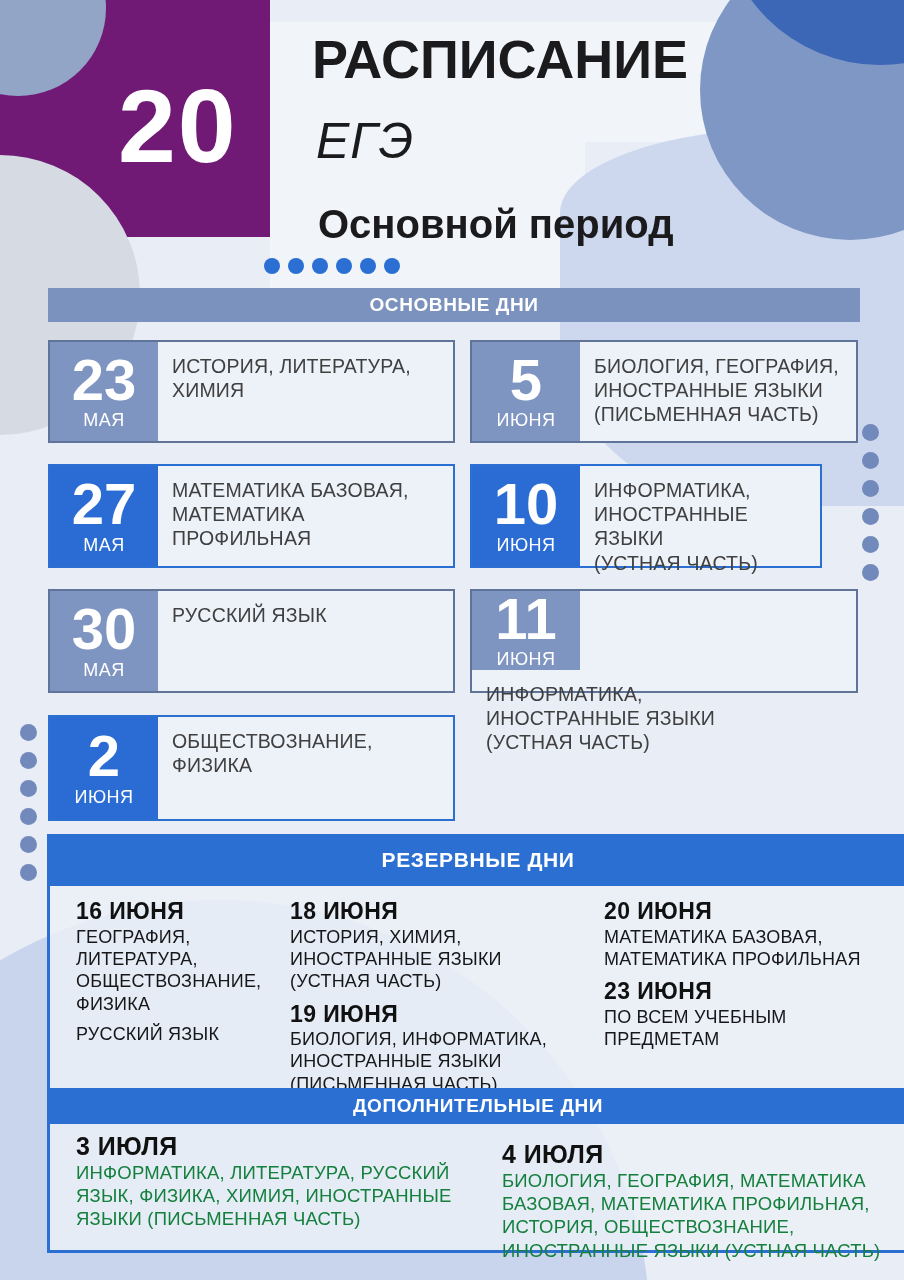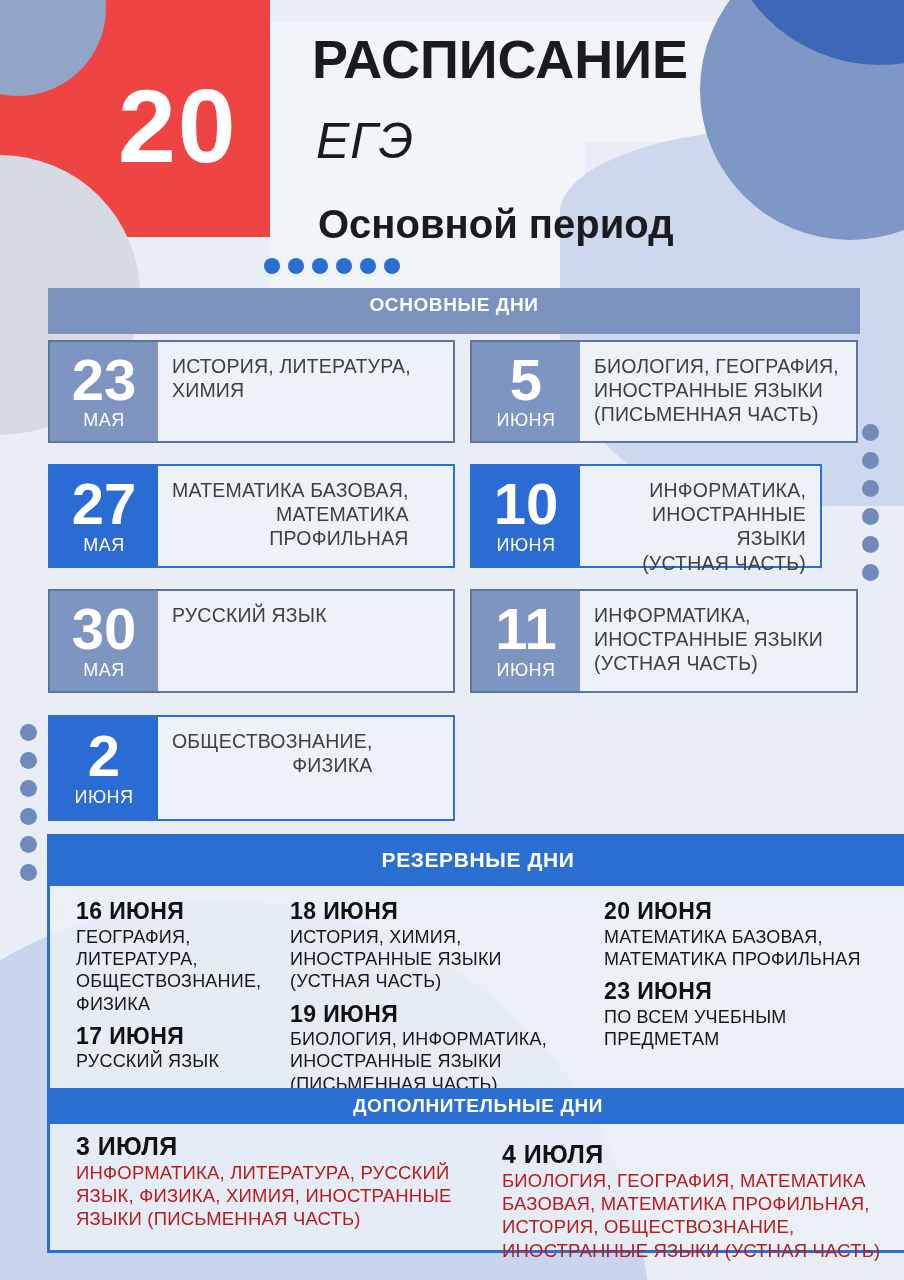--- a/index.html
+++ b/index.html
@@ -20,21 +20,21 @@
   }
   .bg-ring-big { left:-210px; top:900px; width:860px; height:860px; background:#c9d5ec; }
   .bg-gray-tl { left:-140px; top:155px; width:280px; height:280px; background:#d6dae3; z-index:2; }
   .bg-muted-corner-tl { left:-70px; top:-80px; width:176px; height:176px; background:#93a5c7; z-index:2; }
   .bg-muted-tr { left:700px; top:-60px; width:300px; height:300px; background:#7e97c4; z-index:2; }
   .bg-dark-tr { left:720px; top:-255px; width:320px; height:320px; background:#3c67b6; z-index:2; }
 
   
   .year-box {
     position:absolute; z-index:1; left:0; top:0; width:270px; height:237px;
-    background:#ef4444; color:#fff;
+    background:#701a75; color:#fff;
     display:flex; flex-direction:column; justify-content:center;
     padding-left:118px; padding-top:16px;
   }
   .year-line { font-size:104px; font-weight:bold; line-height:0.88; letter-spacing:2px; }
   .title {
     position:absolute; z-index:3; left:312px; top:28px;
     font-size:54px; font-weight:bold; color:#1b1b1d; letter-spacing:0px; white-space:nowrap;
   }
   .subtitle {
     position:absolute; z-index:3; left:316px; top:112px;
@@ -48,49 +48,49 @@
   .dots-row .dot { width:16px; height:16px; border-radius:50%; background:#2b6fd3; }
 
   .dots-col { position:absolute; z-index:3; display:flex; flex-direction:column; gap:11px; }
   .dots-col .dot { width:17px; height:17px; border-radius:50%; background:#7289bb; }
   .dots-col.right { left:862px; top:424px; }
   .dots-col.left  { left:20px;  top:724px; }
 
   
   .bar { text-align:center; color:#fff; font-weight:bold; letter-spacing:0.6px; }
   .bar.main-days {
-    position:absolute; z-index:3; left:48px; top:288px; width:812px; height:46px;
+    position:absolute; z-index:3; left:48px; top:288px; width:812px; height:34px;
     line-height:34px; font-size:19px; background:#7b92bf;
   }
 
   
   .card {
     position:absolute; z-index:3; display:flex;
     background:#edf1f8; border:2px solid;
   }
   .card.muted  { border-color:#5f7498; }
-  .card.bright { border-color:#2b6fd3;text-align:right; }
+  .card.bright { border-color:#2b6fd3; }
   .card .date-box {
     flex:none; width:108px; color:#fff;
     display:flex; flex-direction:column; align-items:center; justify-content:center;
   }
   .card.muted  .date-box { background:#7e94c1; }
   .card.bright .date-box { background:#2a6cd4; }
   .card .day   { font-size:58px; font-weight:bold; line-height:0.95; }
   .card .month { font-size:18px; letter-spacing:0.5px; margin-top:3px; }
   .card .subjects {
     padding:12px 14px; font-size:19.5px; line-height:1.24; color:#404040;
     white-space:pre-line; letter-spacing:0.2px;
   }
   .card.c0 { left:48px;  top:340px; width:407px; height:103px; }
   .card.c1 { left:470px; top:340px; width:388px; height:103px; }
   .card.c2 { left:48px;  top:464px; width:407px; height:104px; }
   .card.c3 { left:470px; top:464px; width:352px; height:104px; }
   .card.c4 { left:48px;  top:589px; width:407px; height:104px; }
-  .card.c5 { left:470px; top:589px; width:388px; height:104px; }
+  .card.c5 { left:470px; top:589px; width:388px; height:104px;flex-direction:column; }
   .card.c6 { left:48px;  top:715px; width:407px; height:106px; }
 
   
   .panel {
     position:absolute; z-index:3; left:47px; top:834px; width:862px; height:419px;
     border:3px solid #2b6fd3; border-top:none;
     background:rgba(236,240,248,0.82);
     display:flex; flex-direction:column;
   }
   .panel .bar.reserve    { height:52px; line-height:52px; font-size:21px; background:#2b6fd3; flex:none; }
@@ -101,21 +101,21 @@
     padding:12px 24px 0 26px;
   }
   .entry + .entry { margin-top:8px; }
   .r-date { font-size:23px; font-weight:bold; color:#111; letter-spacing:0.4px; line-height:1.2; }
   .r-subj { font-size:18px; line-height:1.24; color:#17171a; white-space:pre-line; letter-spacing:0.2px; }
   .additional-grid {
     flex:1; display:grid; grid-template-columns:404px 1fr; column-gap:22px;
     padding:8px 24px 0 26px;
   }
   .a-date { font-size:25px; font-weight:bold; color:#111; letter-spacing:0.4px; line-height:1.15; }
-  .a-subj { font-size:18.5px; line-height:1.26; color:#b91c1c; white-space:pre-line; letter-spacing:0.2px; }
+  .a-subj { font-size:18.5px; line-height:1.26; color:#15803d; white-space:pre-line; letter-spacing:0.2px; }
 </style>
 </head>
 <body>
 
 <div class="page">
 
   <div class="decor bg-white-panel-top"></div>
   <div class="decor bg-white-panel-left"></div>
   <div class="decor bg-lavender"></div>
   <div class="decor circle bg-ring-big"></div>
@@ -232,21 +232,20 @@
     <div class="reserve-grid">
       <div class="r-col">
         <div class="entry">
           <div class="r-date">16 ИЮНЯ</div>
           <div class="r-subj">ГЕОГРАФИЯ,
 ЛИТЕРАТУРА,
 ОБЩЕСТВОЗНАНИЕ,
 ФИЗИКА</div>
         </div>
         <div class="entry">
-          <div class="r-date">17 ИЮНЯ</div>
           <div class="r-subj">РУССКИЙ ЯЗЫК</div>
         </div>
       </div>
       <div class="r-col">
         <div class="entry">
           <div class="r-date">18 ИЮНЯ</div>
           <div class="r-subj">ИСТОРИЯ, ХИМИЯ,
 ИНОСТРАННЫЕ ЯЗЫКИ
 (УСТНАЯ ЧАСТЬ)</div>
         </div>

